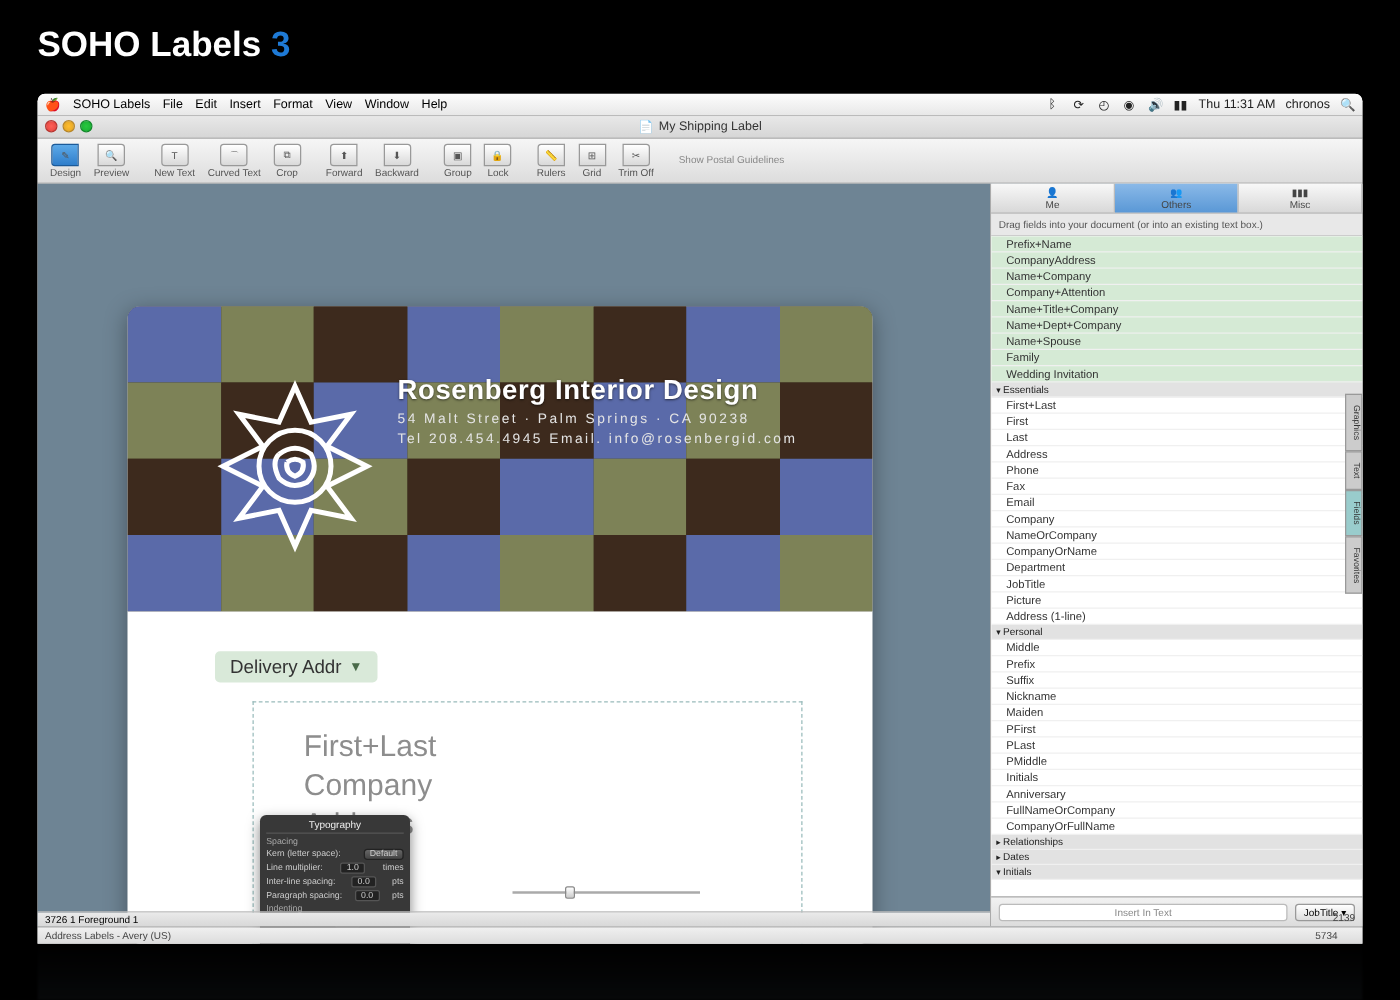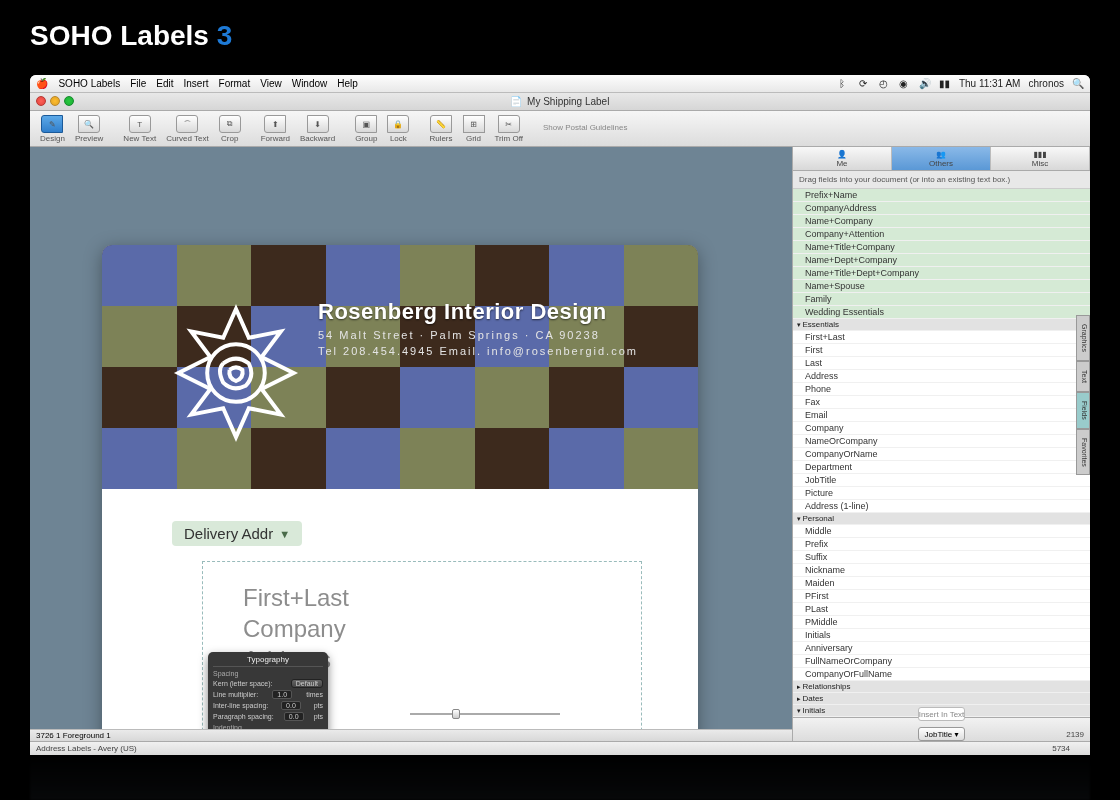--- a/index.html
+++ b/index.html
@@ -60,21 +60,21 @@
 .side-tabs { height:24px; display:flex; background:linear-gradient(#f8f8f8,#d8d8d8); border-bottom:1px solid #aaa;}
 .side-tab { flex:1; display:flex; flex-direction:column; align-items:center; justify-content:center; font-size:8px; color:#444; border-right:1px solid #bbb;}
 .side-tab.active { background:linear-gradient(#8ab9e8,#5a98d6);}
 .side-hint { font-size:8px; color:#555; padding:4px 6px; background:#e8e8e8; border-bottom:1px solid #ccc;}
 .field-list { flex:1; overflow:auto; font-size:9px; background:#fff;}
 .fl-row { padding:1px 12px; border-bottom:1px solid #f0f0f0; color:#333;}
 .fl-row.green { background:#d5ead5;}
 .fl-row.group { background:#e2e2e2; padding-left:4px; font-size:8px; color:#222;}
 .fl-row.group::before { content:"▸ "; font-size:7px;}
 .fl-row.group.open::before { content:"▾ ";}
-.side-footer { height:24px; background:linear-gradient(#f2f2f2,#dcdcdc); border-top:1px solid #aaa; display:flex; align-items:center; justify-content:flex-end; gap:6px; padding:0 6px; font-size:8px;flex-direction:column;}
+.side-footer { height:24px; background:linear-gradient(#f2f2f2,#dcdcdc); border-top:1px solid #aaa; display:flex; align-items:center; justify-content:flex-end; gap:6px; padding:0 6px; font-size:8px;}
 .side-footer .insert { flex:1; background:#fff; border:1px solid #bbb; border-radius:3px; height:14px; text-align:center; color:#888; font-size:8px; line-height:14px;}
 .side-footer .opt { background:linear-gradient(#fff,#ddd); border:1px solid #999; border-radius:3px; padding:0 6px; height:14px; line-height:13px;}
 .rtabs { position:absolute; right:0; top:240px; width:14px; display:flex; flex-direction:column;}
 .rtab { writing-mode:vertical-rl; font-size:7px; background:#ccc; border:1px solid #999; padding:8px 1px; color:#333;}
 .rtab.active { background:#9cc;}
 .reflection { position:absolute; left:30px; top:752px; width:1060px; height:48px; background:linear-gradient(rgba(60,70,80,.35),rgba(0,0,0,0)); transform:scaleY(-1); opacity:.35; filter:blur(1px);}
 </style>
 </head>
 <body>
 
@@ -306,24 +306,23 @@
         </div>
     </div>
     <div class="side-hint">Drag fields into your document (or into an existing text box.)</div>
     <div class="field-list" id="flist">
         <div class="fl-row green">Prefix+Name</div>
         <div class="fl-row green">CompanyAddress</div>
         <div class="fl-row green">Name+Company</div>
         <div class="fl-row green">Company+Attention</div>
         <div class="fl-row green">Name+Title+Company</div>
         <div class="fl-row green">Name+Dept+Company</div>
-        <div class="fl-row green">Name+Title+Dept+Company</div>
         <div class="fl-row green">Name+Spouse</div>
         <div class="fl-row green">Family</div>
-        <div class="fl-row green">Wedding Essentials</div>
+        <div class="fl-row green">Wedding Invitation</div>
         <div class="fl-row group open">Essentials</div>
         <div class="fl-row ">First+Last</div>
         <div class="fl-row ">First</div>
         <div class="fl-row ">Last</div>
         <div class="fl-row ">Address</div>
         <div class="fl-row ">Phone</div>
         <div class="fl-row ">Fax</div>
         <div class="fl-row ">Email</div>
         <div class="fl-row ">Company</div>
         <div class="fl-row ">NameOrCompany</div>

